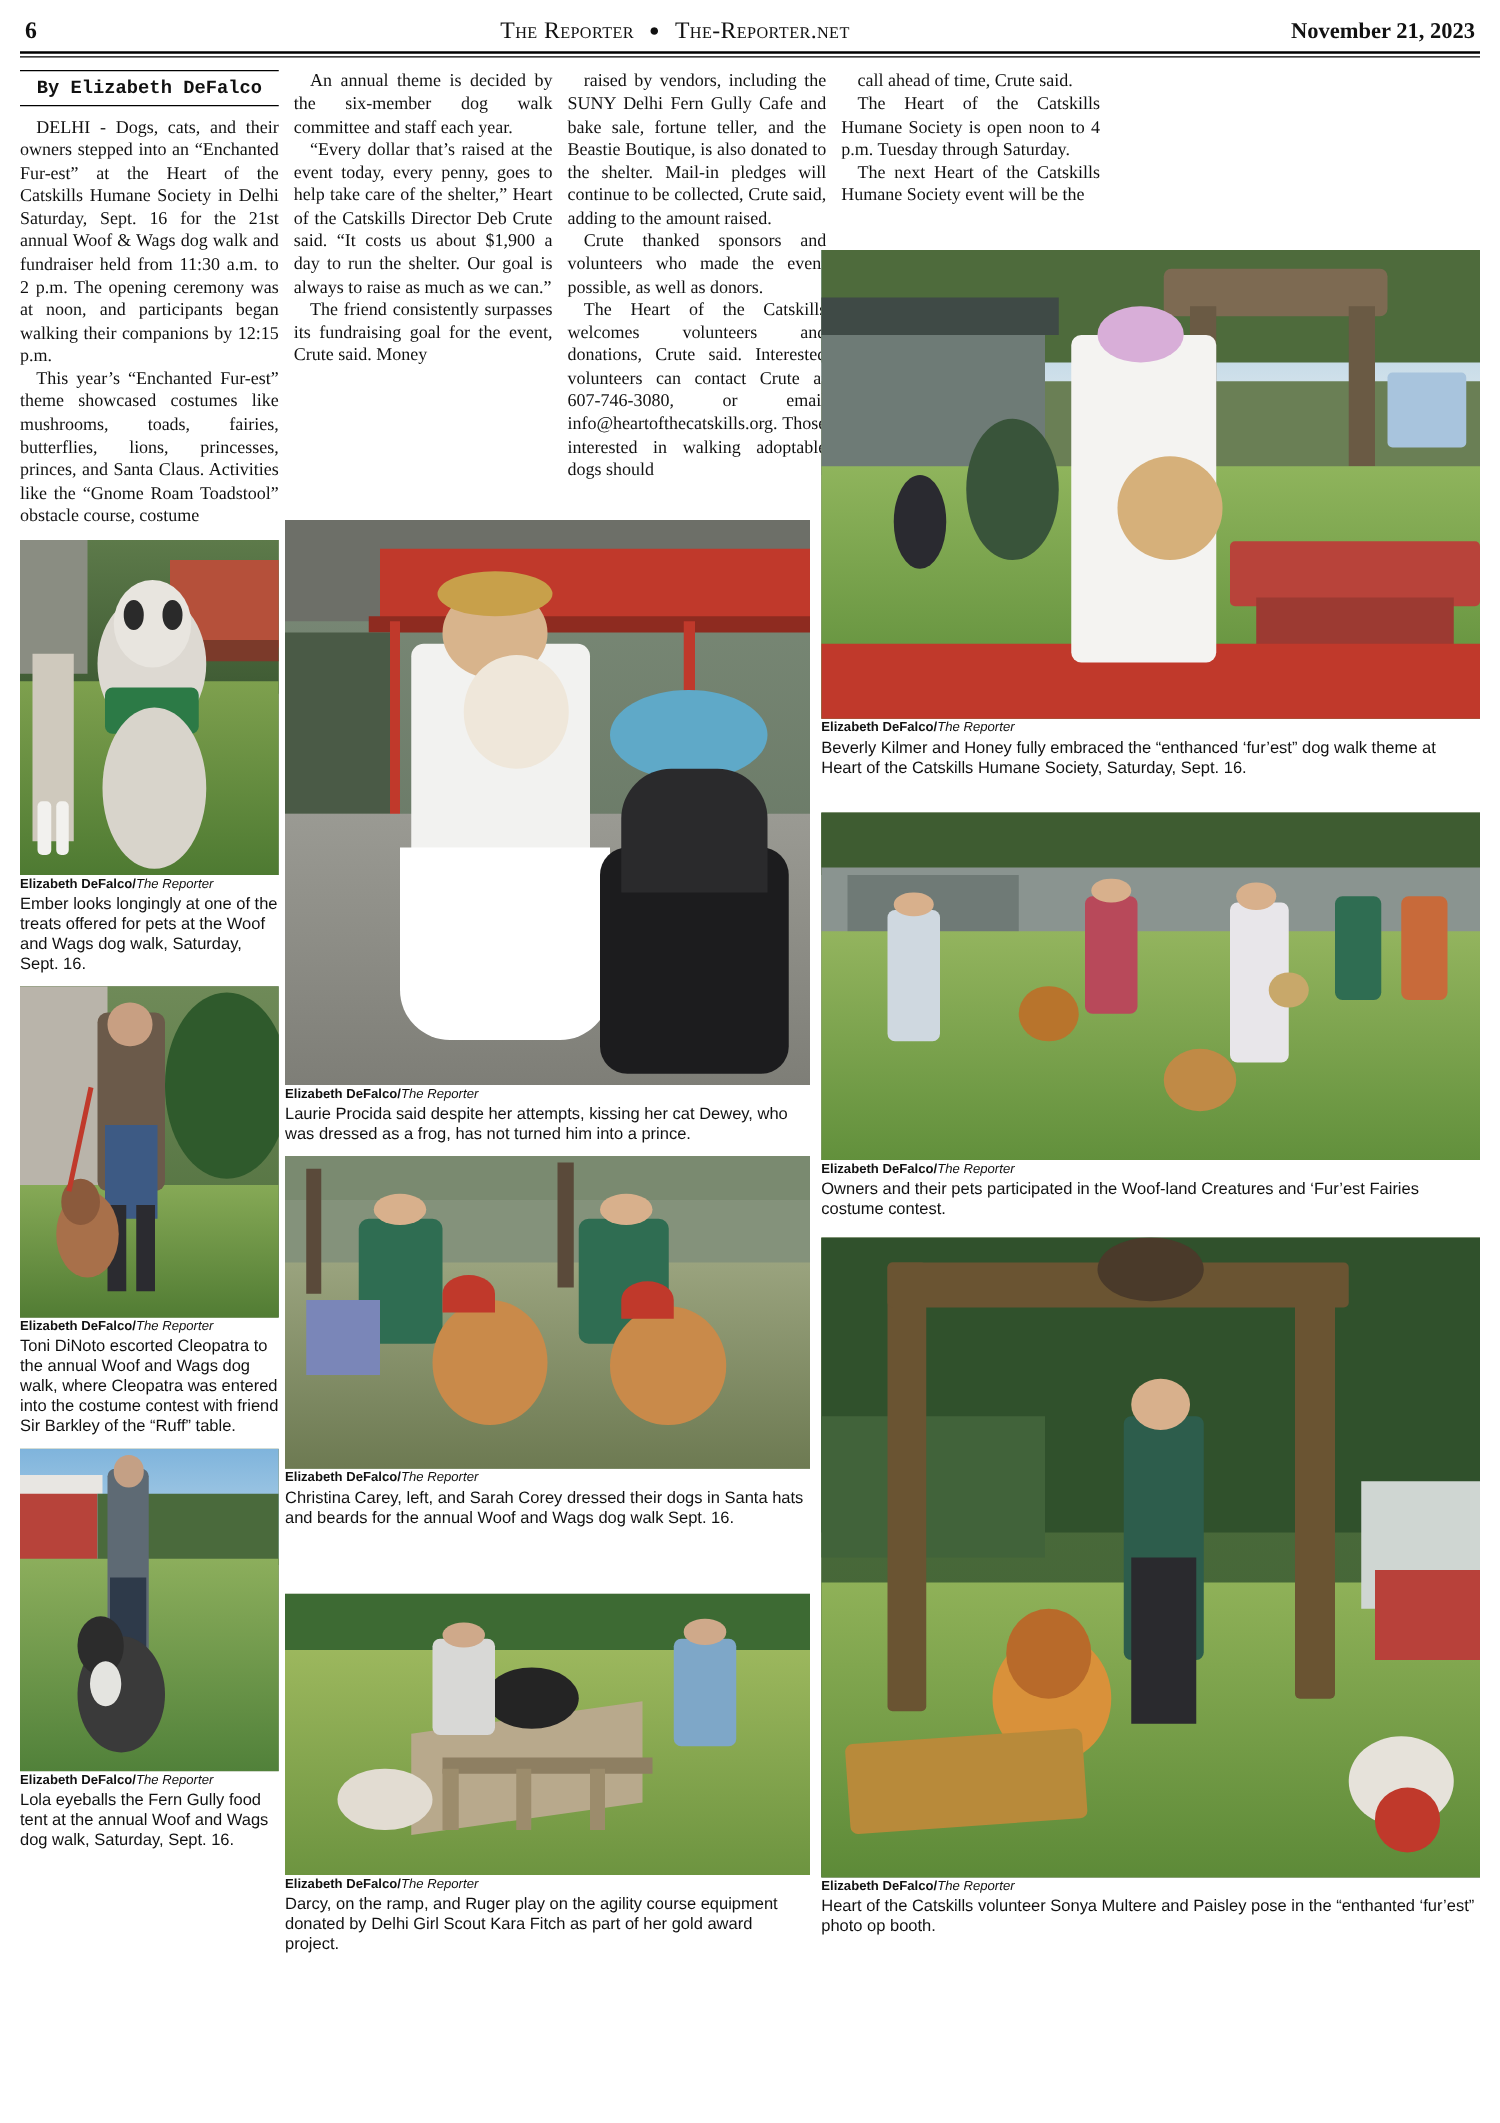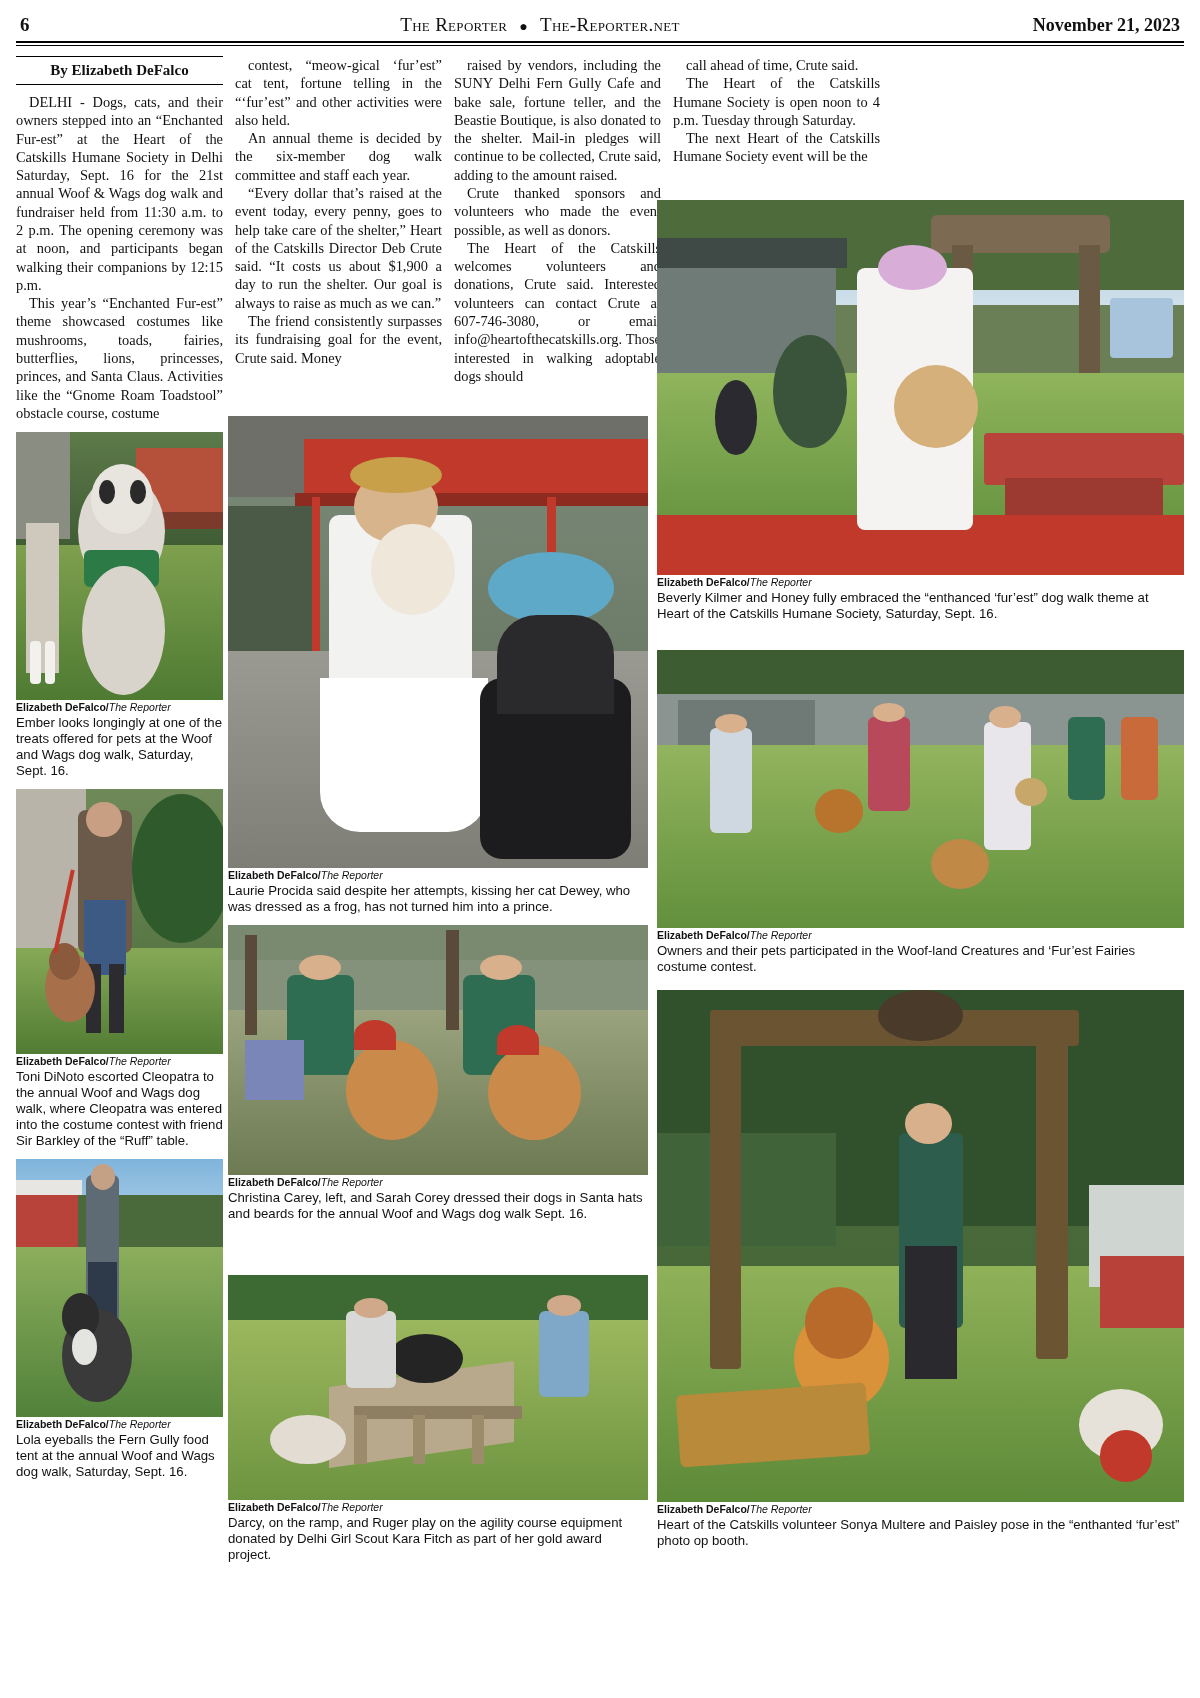--- a/index.html
+++ b/index.html
@@ -41,21 +41,21 @@
   }
   .rule-under-headline { border-bottom:1.5px solid #000; margin:2px 0 10px 0; }
 
   
   .cols { display:flex; gap:12px; align-items:flex-start; }
   .col { width:207px; }
   .col.c5 { width:auto; flex:1; }
 
   .byline-wrap { text-align:center; margin-bottom:8px; }
   .byline-rule-top { border-top:1.5px solid #000; margin-bottom:5px; }
-  .byline { font-size:15px; font-weight:700; font-family:Liberation Serif, serif; }
+  .byline { font-size:15px; font-weight:700; font-family:Liberation Mono, monospace; }
   .byline-rule-bot { border-bottom:1.5px solid #000; margin-top:5px; }
 
   p.body {
     font-size:14.4px;
     line-height:1.27;
     text-align:justify;
     margin:0 0 0 0;
     text-indent:13px;
     hyphens:auto;
     font-family:"Liberation Serif", serif;
@@ -170,21 +170,20 @@
           <div class="blob" style="left:22%;top:58%;width:34%;height:36%;background:#3a3a3a"></div>
           <div class="blob" style="left:22%;top:52%;width:18%;height:18%;background:#2c2c2c"></div>
           <div class="blob" style="left:27%;top:66%;width:12%;height:14%;background:#e4e4e0"></div>
         </div>
         <div class="credit"><b>Elizabeth DeFalco/</b><i>The Reporter</i></div>
         <div class="caption">Lola eyeballs the Fern Gully food tent at the annual Woof and Wags dog walk, Saturday, Sept. 16.</div>
       </div>
     </div>
 
     <div class="col c2">
-      <p class="body first">contest, “meow-gical ‘fur’est” cat tent, fortune telling in the “‘fur’est” and other activities were also held.</p>
       <p class="body">An annual theme is decided by the six-member dog walk committee and staff each year.</p>
       <p class="body">“Every dollar that’s raised at the event today, every penny, goes to help take care of the shelter,” Heart of the Catskills Director Deb Crute said. “It costs us about $1,900 a day to run the shelter. Our goal is always to raise as much as we can.”</p>
       <p class="body">The friend consistently surpasses its fundraising goal for the event, Crute said. Money</p>
     </div>
 
     <div class="col c3">
       <p class="body first">raised by vendors, including the SUNY Delhi Fern Gully Cafe and bake sale, fortune teller, and the Beastie Boutique, is also donated to the shelter. Mail-in pledges will continue to be collected, Crute said, adding to the amount raised.</p>
       <p class="body">Crute thanked sponsors and volunteers who made the event possible, as well as donors.</p>
       <p class="body">The Heart of the Catskills welcomes volunteers and donations, Crute said. Interested volunteers can contact Crute at 607-746-3080, or email info@heartofthecatskills.org. Those interested in walking adoptable dogs should</p>
     </div>

